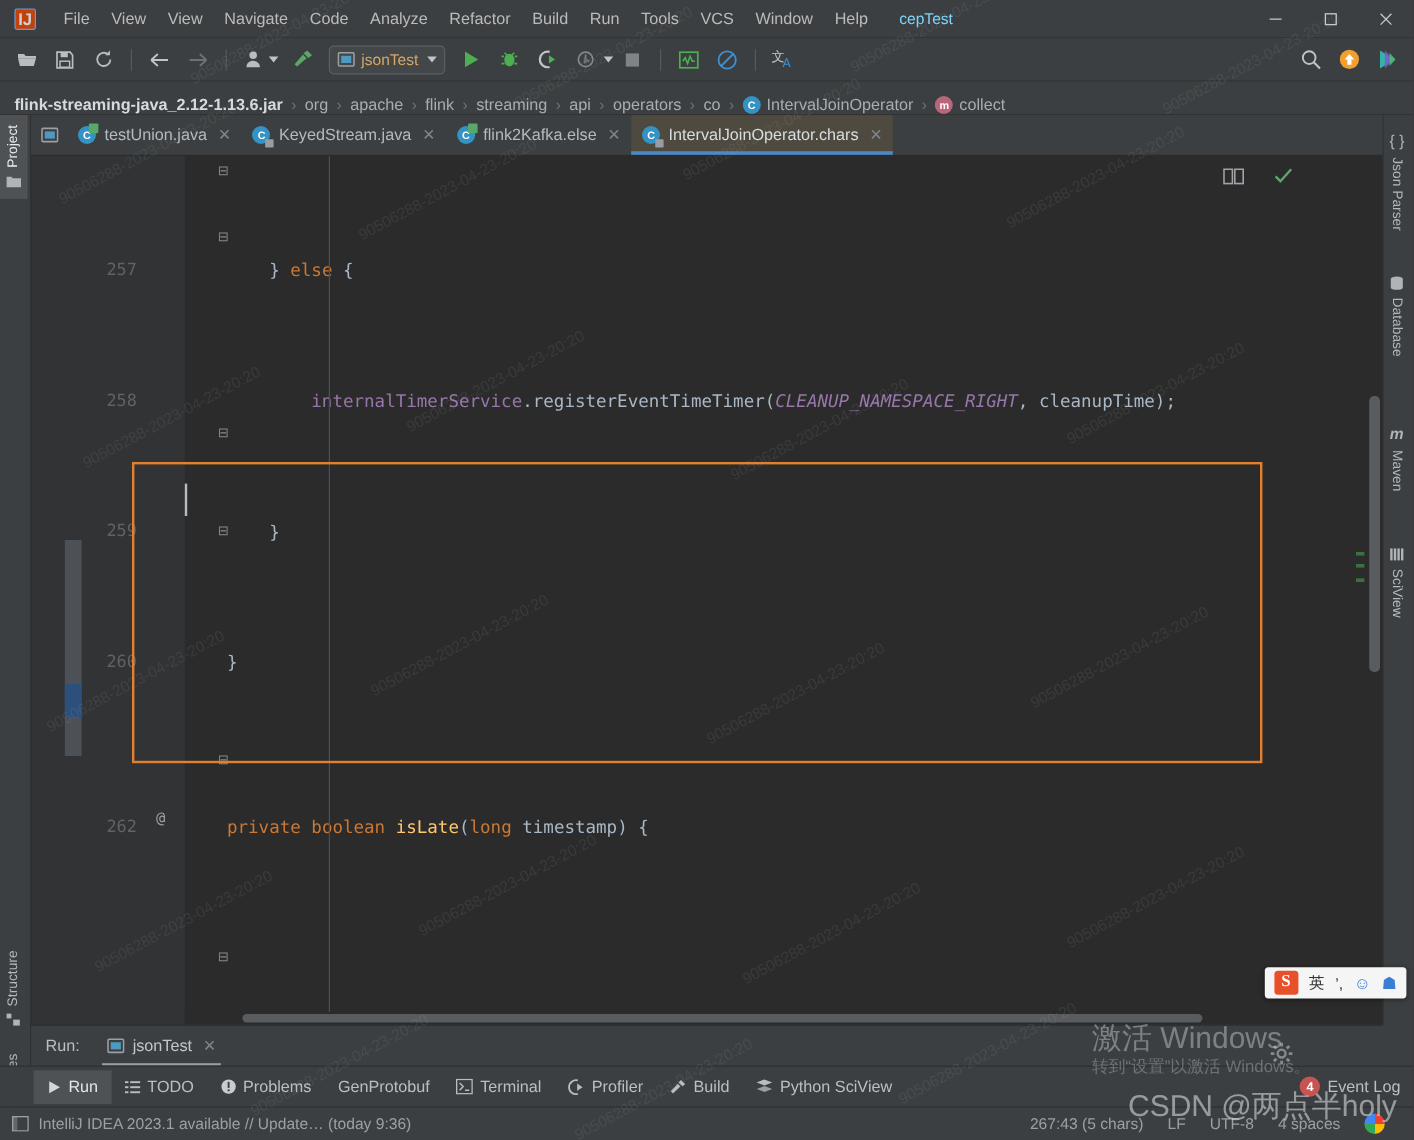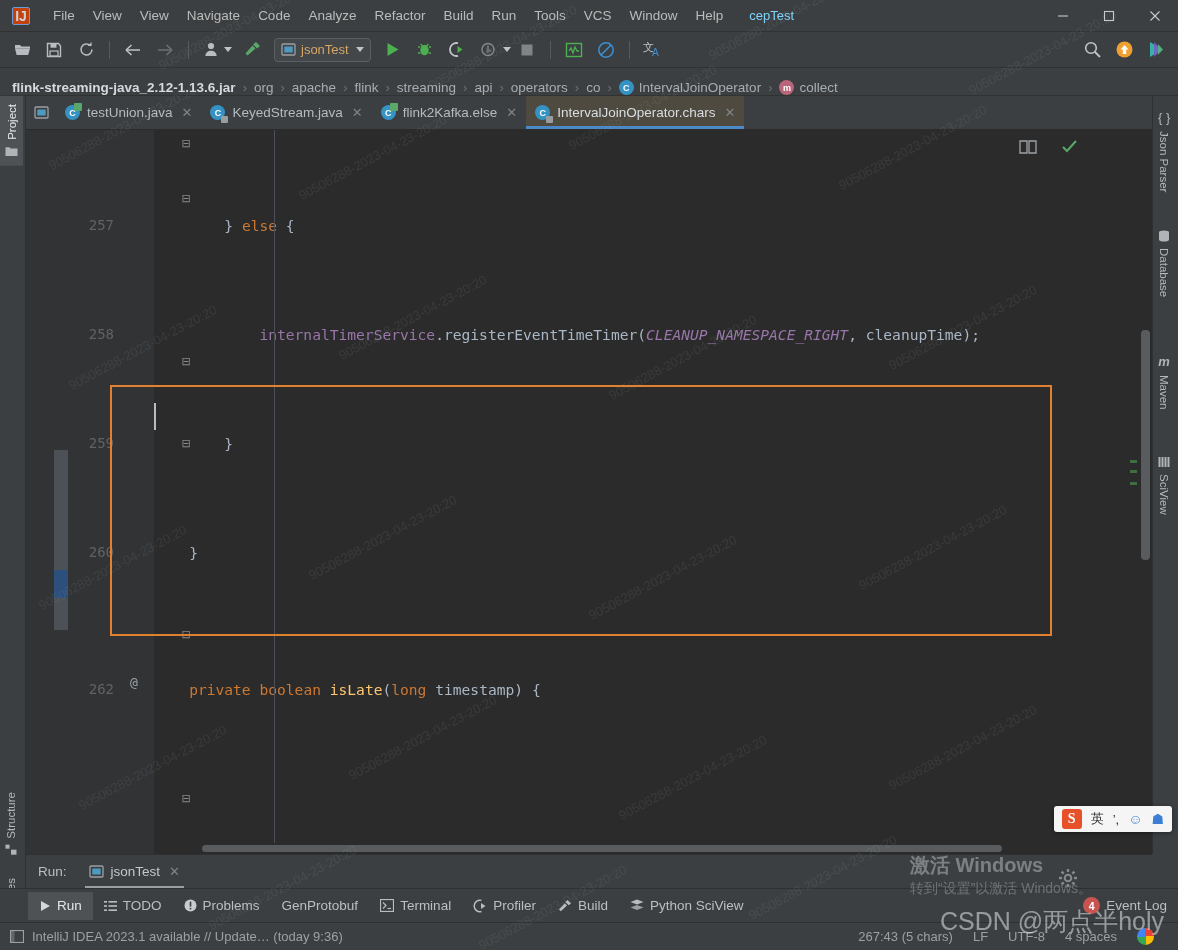--- a/index.html
+++ b/index.html
@@ -251,21 +251,21 @@
   .wm {
     position: absolute; color: rgba(190,195,200,0.10); font-size: 13px;
     transform: rotate(-28deg); white-space: nowrap;
     font-family: "Liberation Sans", sans-serif;
   }
   .win-activate {
     position: absolute; right: 86px; bottom: 52px; text-align: left;
     z-index: 60; pointer-events: none;
   }
   .win-activate .l1 {
-    color: rgba(215,219,223,0.42); font-size: 20px; line-height: 30px; font-weight: bold;
+    color: rgba(215,219,223,0.42); font-size: 25px; line-height: 30px;
   }
   .win-activate .l2 {
     color: rgba(200,205,210,0.36); font-size: 14px;
   }
   .csdn-wm {
     position: absolute; right: 14px; bottom: 12px; z-index: 70;
     color: rgba(228,231,234,0.55); font-size: 25px; pointer-events: none;
     white-space: nowrap;
   }
   

